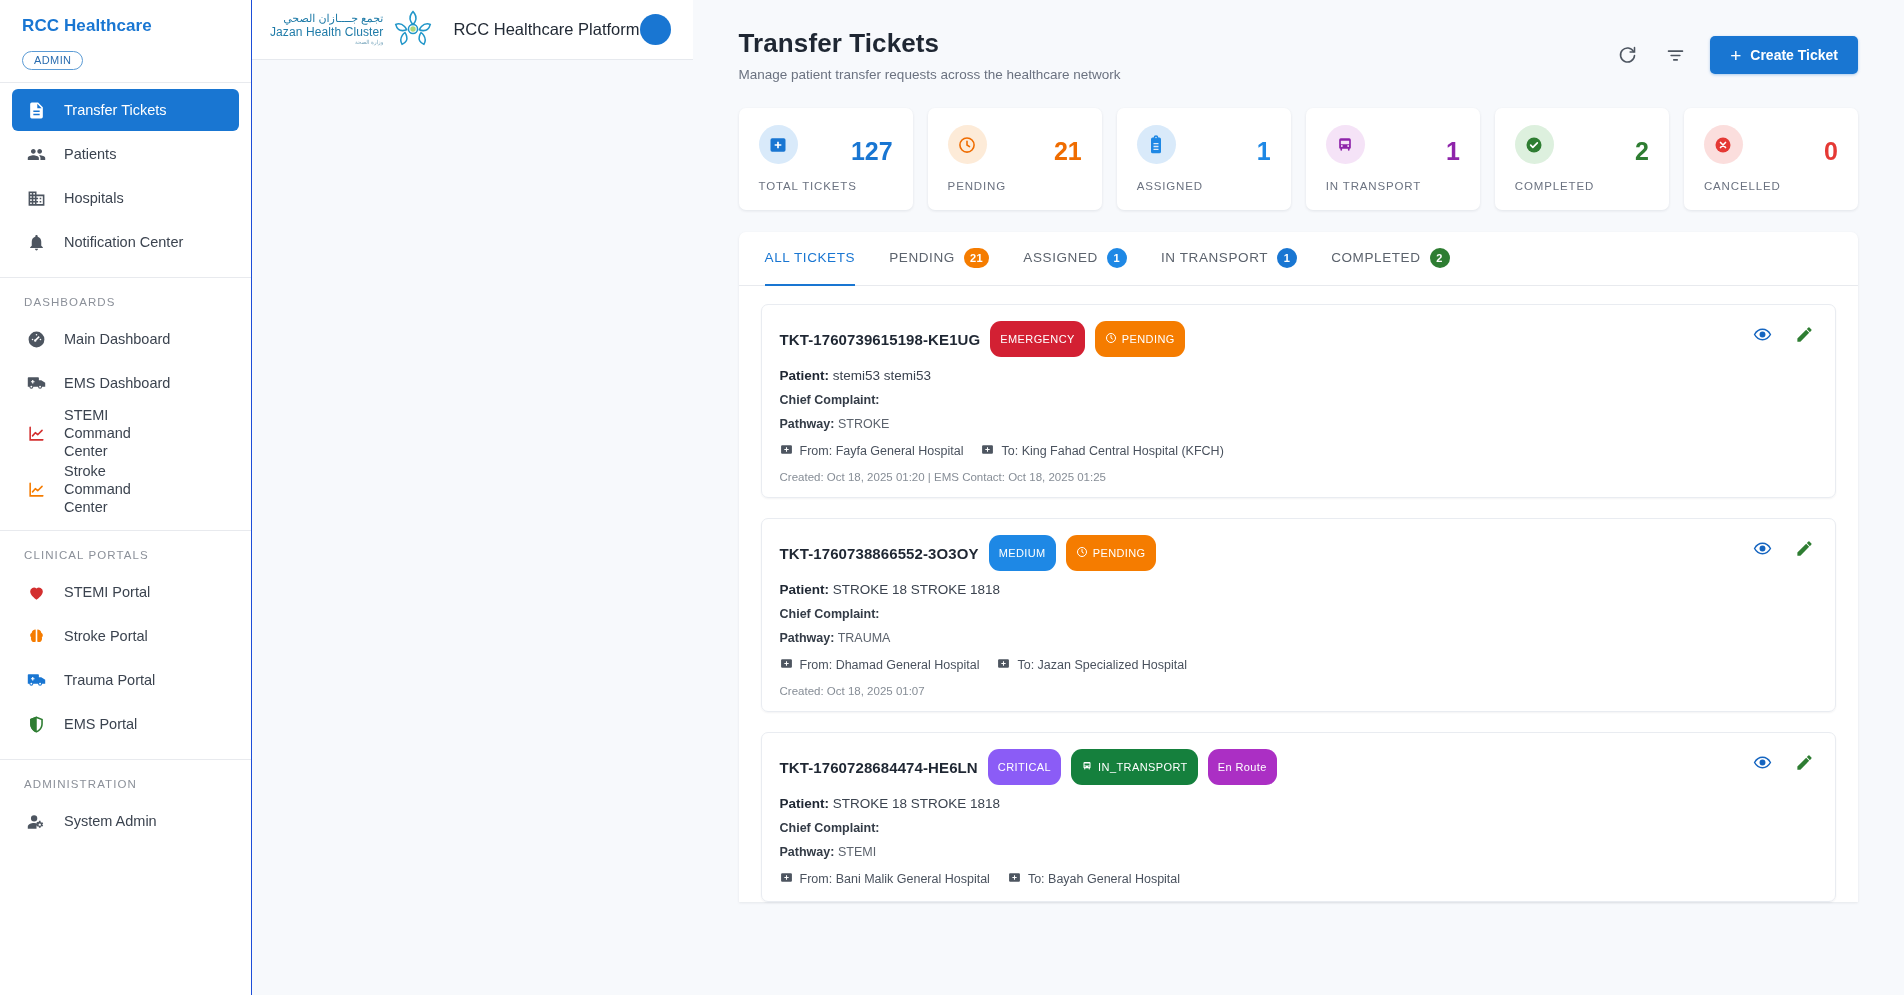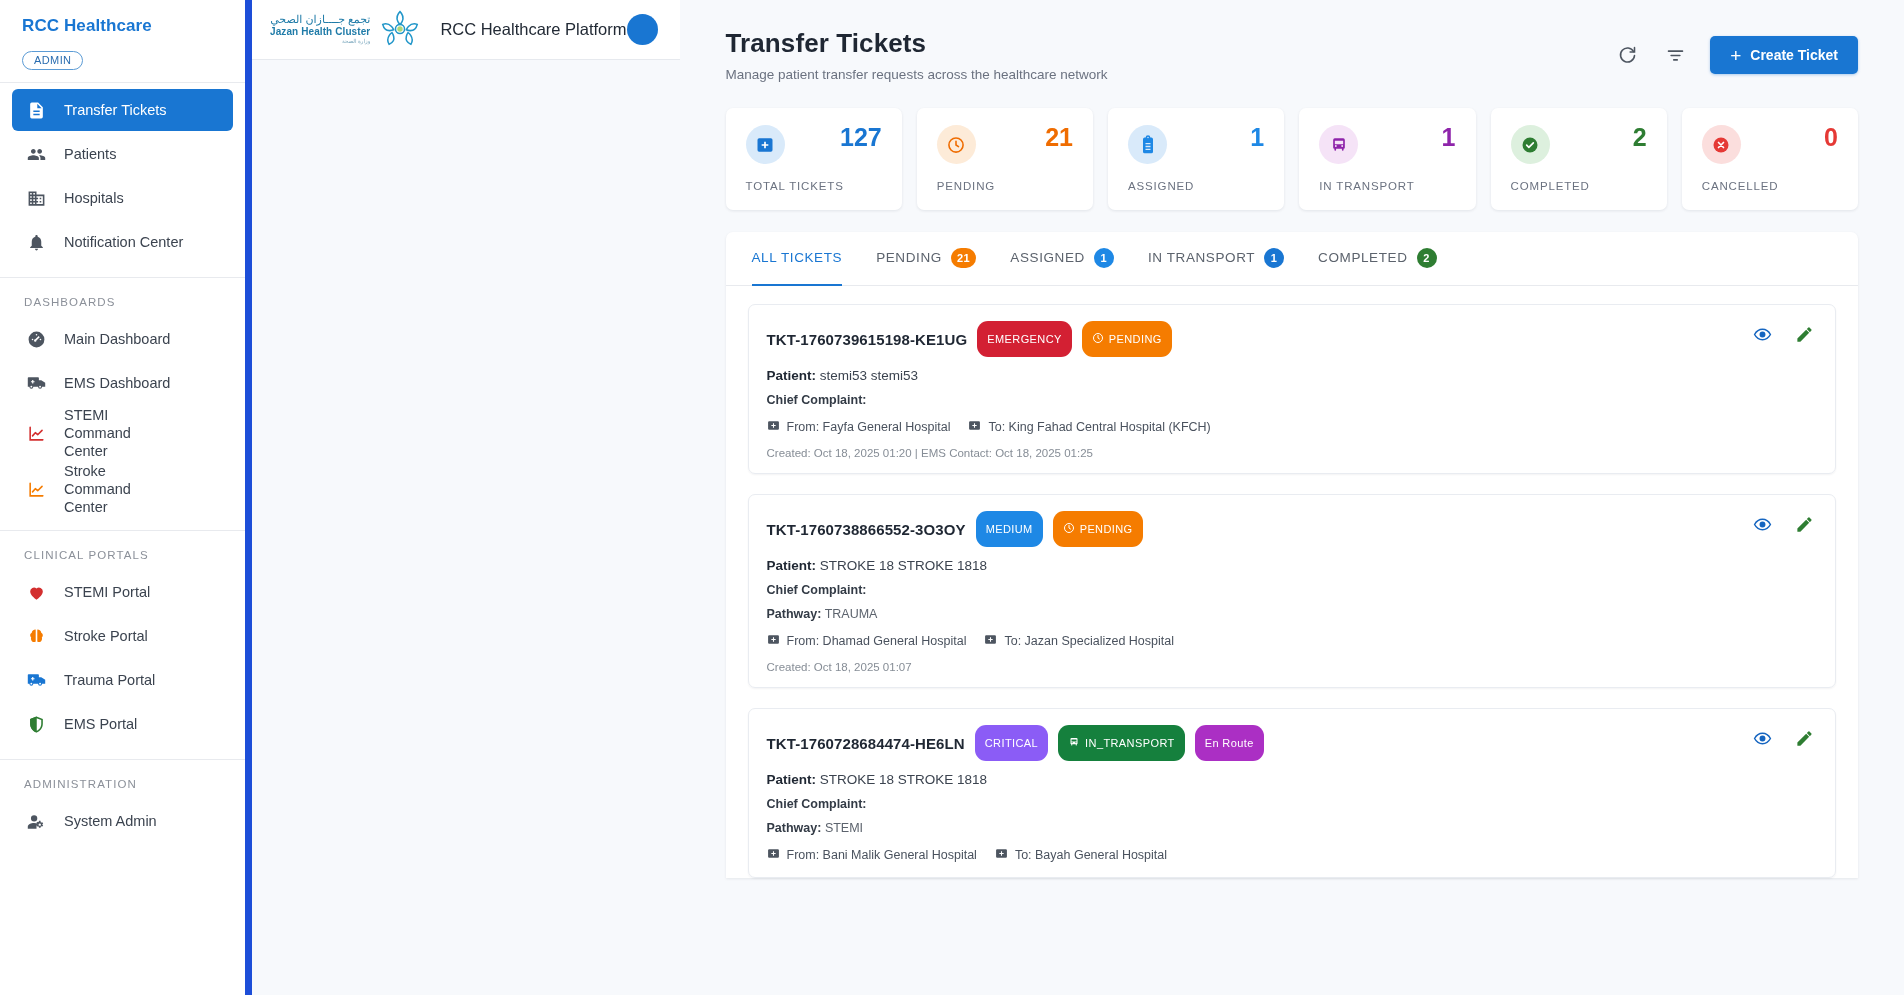--- a/index.html
+++ b/index.html
@@ -9,21 +9,21 @@
     font-family: "Liberation Sans", sans-serif;
     background: #f7f9fc;
     color: #2c3440;
   }
   .app { display: flex; width: 1904px; height: 995px; }
 
   
   .sidebar {
     width: 252px; min-width: 252px; height: 995px;
     background: #ffffff;
-    border-right: 7px solid #1d4ed8;
+    border-right: 1px solid #1d4ed8;
     display: flex; flex-direction: column;
     overflow: hidden;
   }
   .brand-block { padding: 16px 22px 10px 22px; }
   .brand-title { font-size: 17px; font-weight: 700; color: #1976d2; letter-spacing: .1px; }
   .role-row { padding: 4px 22px 12px 22px; }
   .role-chip {
     display: inline-block;
     border: 1px solid #5b9bd5;
     color: #2a6db0;
@@ -58,21 +58,21 @@
   
   .main { flex: 1; height: 995px; display: flex; flex-direction: row; overflow: hidden; }
   .topbar {
     height: 60px; min-height: 60px; background: #fff;
     border-bottom: 1px solid #e6e9ee;
     display: flex; align-items: center; padding: 0 22px 0 18px;
   }
   .logo-wrap { display: flex; align-items: center; gap: 8px; margin-right: 18px; }
   .logo-text { display: flex; flex-direction: column; align-items: flex-end; line-height: 1; }
   .logo-ar { font-size: 11px; color: #1f7ba8; letter-spacing: .5px; }
-  .logo-en { font-size: 10px; color: #1f7ba8; font-weight: 700; letter-spacing: .1px; margin-top: 2px; }
+  .logo-en { font-size: 12px; color: #1f7ba8; font-weight: 400; letter-spacing: .1px; margin-top: 2px; }
   .logo-sub { font-size: 5.5px; color: #7aa7bd; margin-top: 2px; }
   .platform-title { font-size: 16.5px; font-weight: 400; color: #222a35; }
   .topbar-spacer { flex: 1; }
   .avatar { width: 31px; height: 31px; border-radius: 50%; background: #1976d2; }
 
   .content { flex: 1; overflow: hidden; padding: 28px 46px 0 46px; }
 
   .page-head { display: flex; align-items: flex-start; }
   .page-title { font-size: 26px; font-weight: 700; color: #1f2733; letter-spacing: .1px; }
   .page-sub { font-size: 13.5px; color: #6b7280; margin-top: 8px; }
@@ -92,21 +92,21 @@
   .create-btn .plus { font-size: 19px; font-weight: 400; line-height: 1; }
 
   
   .stats { display: flex; gap: 15px; margin-top: 26px; }
   .stat-card {
     flex: 1; background: #fff; border-radius: 7px;
     box-shadow: 0 1px 3px rgba(16,24,40,.09);
     padding: 17px 20px 18px 20px;
     min-width: 0;
   }
-  .stat-top { display: flex; align-items: flex-start; }
+  .stat-top { display: flex; align-items: flex-end; }
   .stat-ico {
     width: 39px; height: 39px; border-radius: 50%;
     display: flex; align-items: center; justify-content: center; flex: 0 0 39px;
   }
   .stat-ico svg { width: 20px; height: 20px; }
   .stat-val { margin-left: auto; font-size: 25px; font-weight: 700; line-height: 1; }
   .stat-lbl { margin-top: 16px; font-size: 11.5px; letter-spacing: .85px; color: #6b7280; font-weight: 400; }
 
   
   .panel { margin-top: 22px; background: #fff; border-radius: 7px 7px 0 0; box-shadow: 0 1px 3px rgba(16,24,40,.08); }
@@ -465,20 +465,24 @@
                 </span>
               </div>
               <div class="t-line">
                 <b>Patient:</b>
                 <span>stemi53 stemi53</span>
               </div>
               <div class="t-small">
                 <b>Chief Complaint:</b>
                 <span></span>
               </div>
+              <div class="t-small">
+                <b>Pathway:</b>
+                <span>STROKE</span>
+              </div>
               <div class="t-route">
                 <span class="seg">
                   <span><svg viewBox="0 0 24 24" fill="#4d5560">
                         <rect x="2" y="4" width="20" height="16" rx="2"></rect>
                         <path d="M13 8h-2v3H8v2h3v3h2v-3h3v-2h-3z" fill="#fff"></path>
                       </svg></span>
                   <span>From: Fayfa General Hospital</span>
                 </span>
                 <span class="seg">
                   <span><svg viewBox="0 0 24 24" fill="#4d5560">

